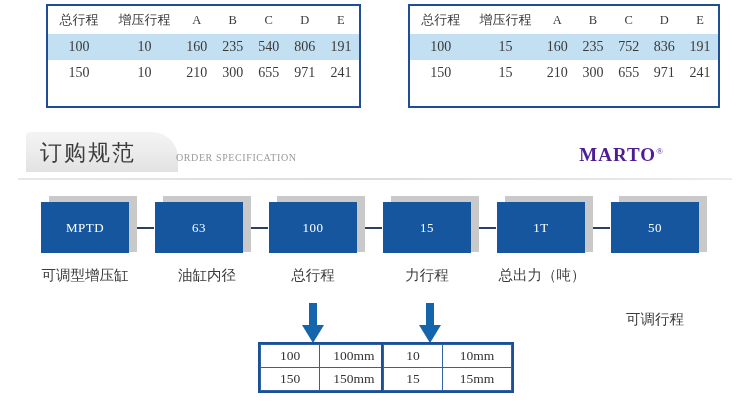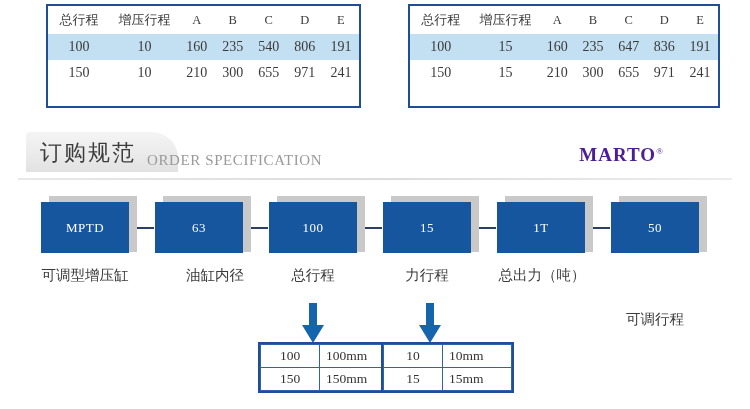--- a/index.html
+++ b/index.html
@@ -81,23 +81,23 @@
     position: absolute;
     left: 40px;
     top: 8px;
     font-size: 22px;
     color: #3c3c3c;
     letter-spacing: 2px;
     font-family: "DejaVu Serif", "Liberation Serif", serif;
   }
   .head-sub {
     position: absolute;
-    left: 147px;
+    left: 176px;
     top: 22px;
-    font-size: 15px;
+    font-size: 10px;
     color: #9a9a9a;
     letter-spacing: 0.6px;
     font-family: "Liberation Serif", serif;
   }
   .brand {
     position: absolute;
     right: 18px;
     top: 14px;
     font-size: 19px;
     font-weight: bold;
@@ -222,21 +222,21 @@
     border: 1px solid #2f63a8;
     font-size: 13.5px;
     color: #333333;
     text-align: center;
     padding: 2px 6px;
     height: 18px;
     white-space: nowrap;
     font-family: "Liberation Serif", serif;
   }
   table.mini td.val  { width: 46px; }
-  table.mini td.unit { width: 56px; text-align: left; padding-left: 6px; }
+  table.mini td.unit { width: 56px; text-align: center; padding-left: 6px; }
 </style>
 </head>
 <body>
 
 <div class="spec-tables">
 
   <div class="spec-table-wrap left">
     <table class="spec">
       <thead>
         <tr>
@@ -284,21 +284,21 @@
           <th class="c-ab">D</th>
           <th class="c-ab">E</th>
         </tr>
       </thead>
       <tbody>
         <tr class="row-hi">
           <td>100</td>
           <td>15</td>
           <td>160</td>
           <td>235</td>
-          <td>647</td>
+          <td>752</td>
           <td>836</td>
           <td>191</td>
         </tr>
         <tr>
           <td>150</td>
           <td>15</td>
           <td>210</td>
           <td>300</td>
           <td>655</td>
           <td>971</td>
@@ -350,21 +350,21 @@
   <div class="connector" style="left:593px;"></div>
 
   <div class="code-cell" style="left:611px;text-align:right;">
     <div class="code-shadow"></div>
     <div class="code-box">50</div>
   </div>
 </div>
 
 <div class="labels-row">
   <div class="code-label" style="left:20px;  width:130px;">可调型增压缸</div>
-  <div class="code-label" style="left:160px; width:110px;">油缸内径</div>
+  <div class="code-label" style="left:152px; width:110px;">油缸内径</div>
   <div class="code-label" style="left:258px; width:110px;">总行程</div>
   <div class="code-label" style="left:482px; width:120px;">总出力（吨）</div>
   <div class="code-label" style="left:372px; width:110px;">力行程</div>
   <div class="code-label" style="left:600px; width:110px;margin-top:44px;">可调行程</div>
 </div>
 
 <div class="arrow" style="left:302px; top:303px;">
   <div class="shaft"></div>
   <div class="head"></div>
 </div>

